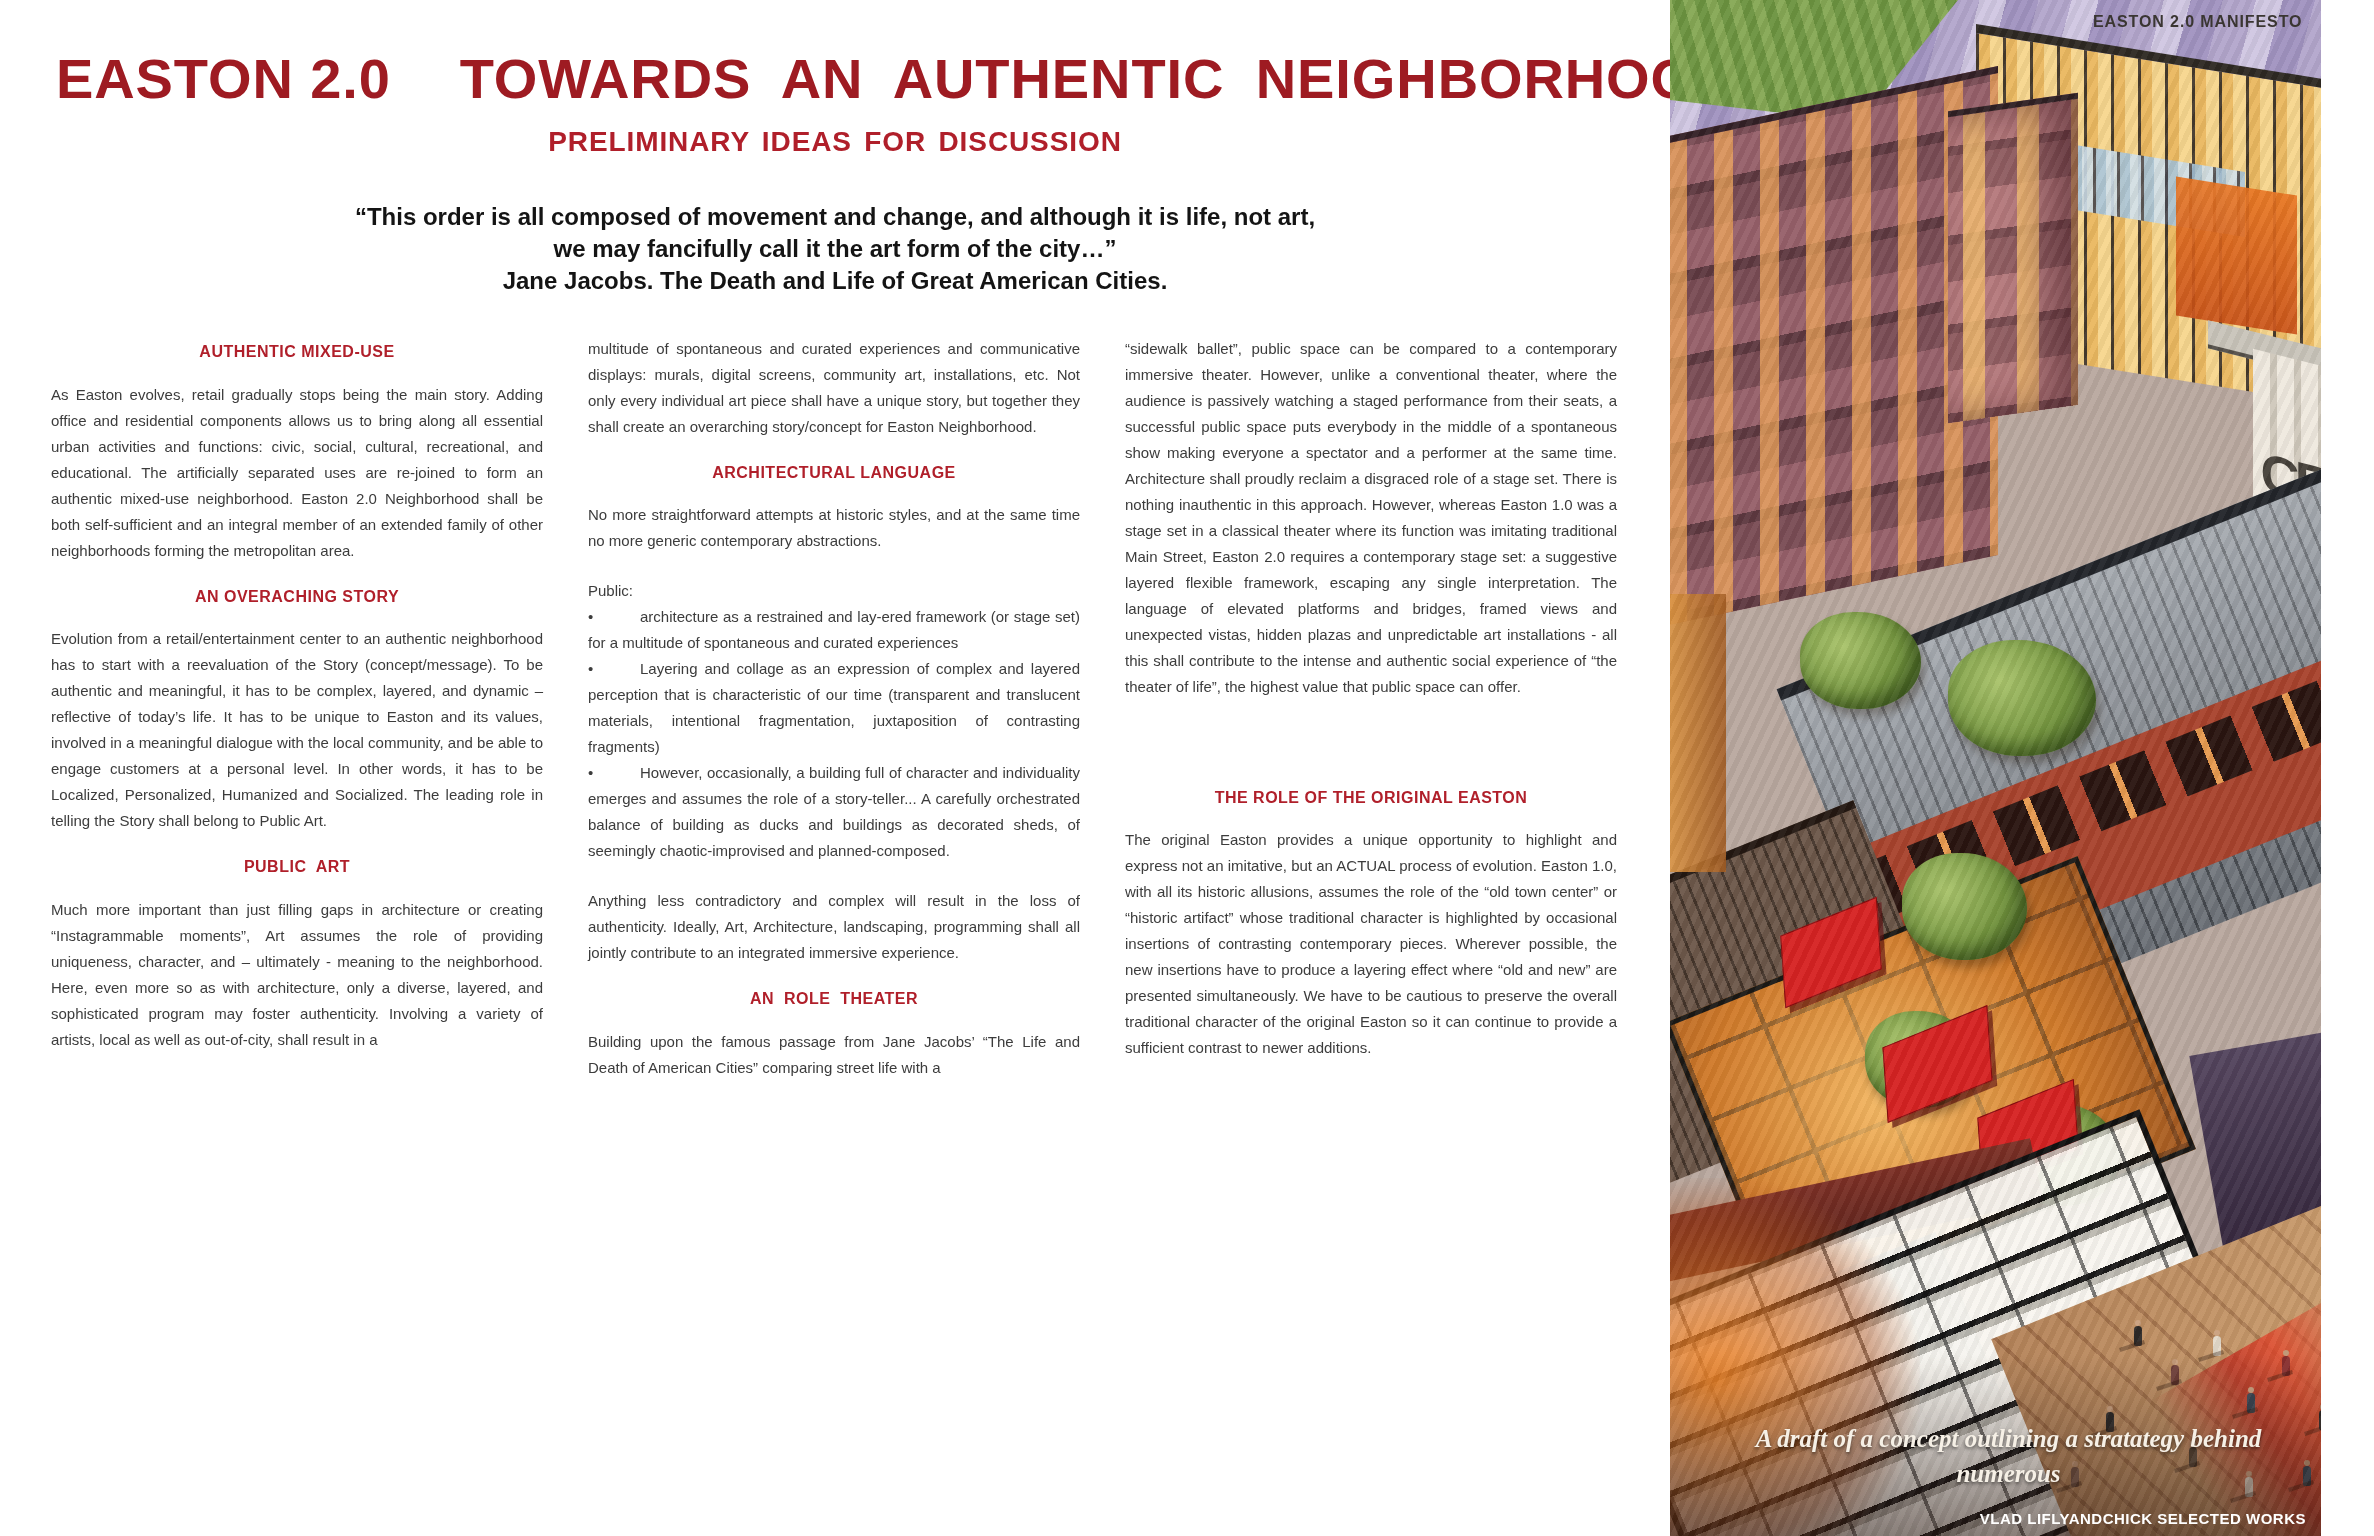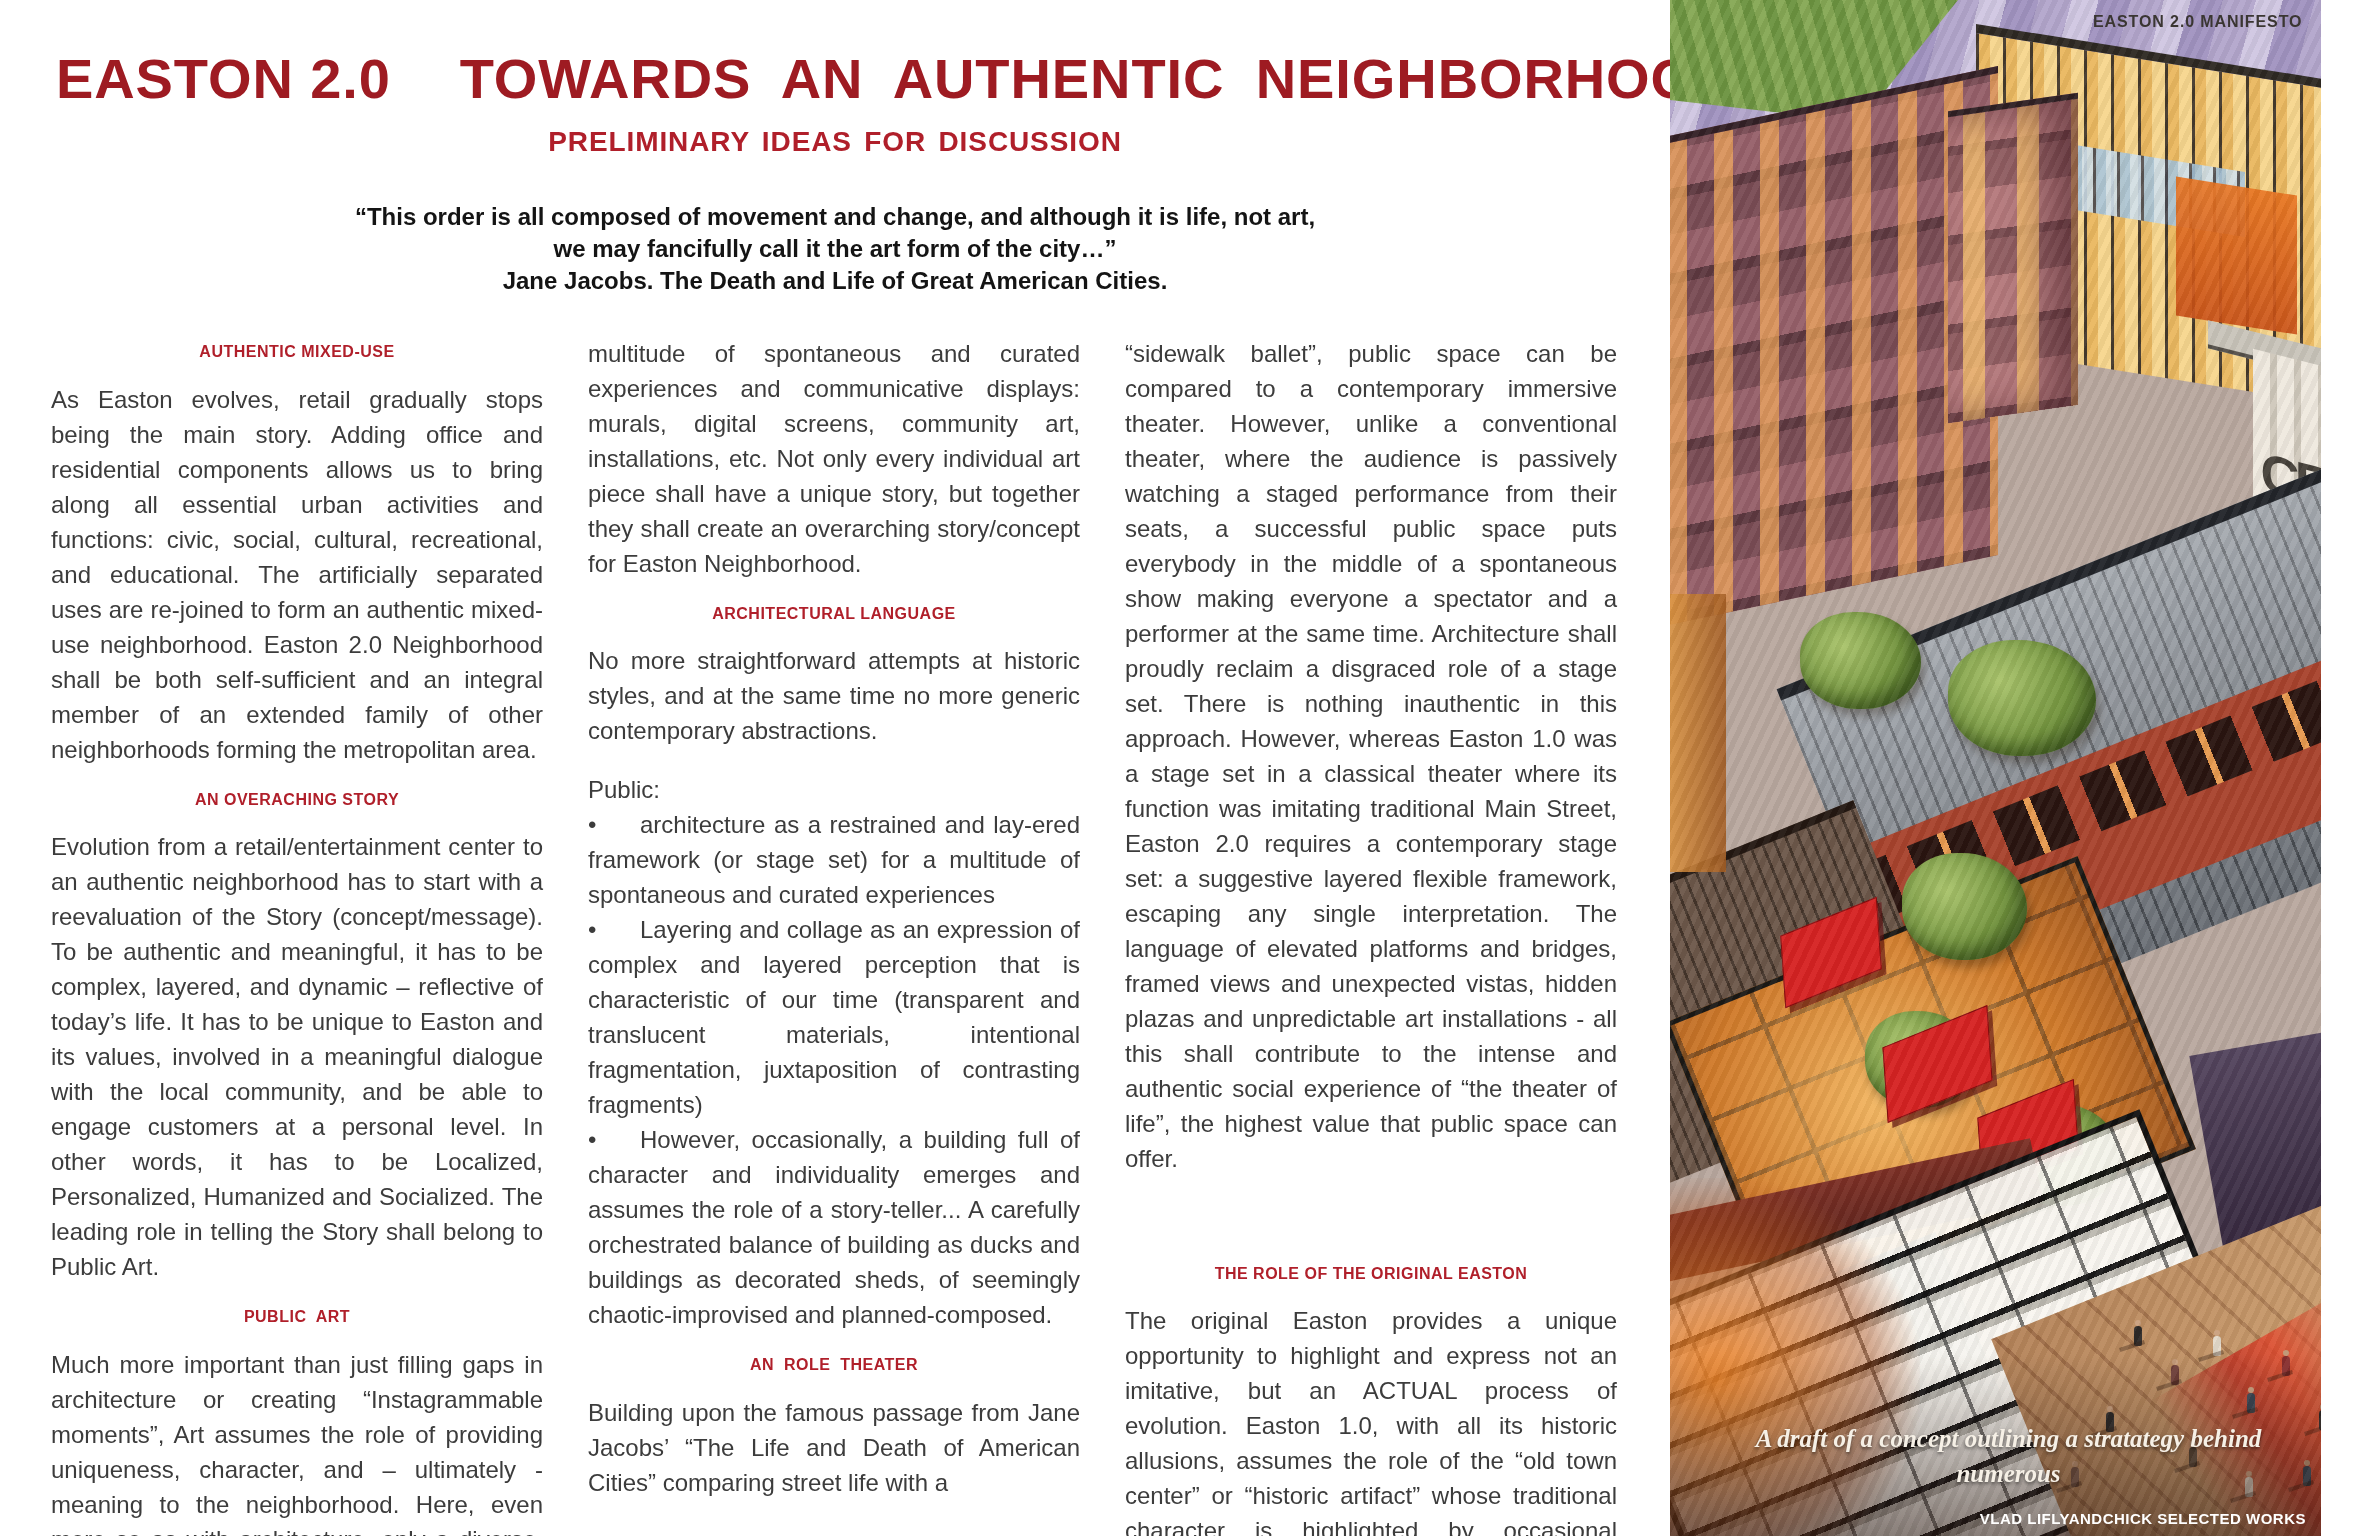--- a/index.html
+++ b/index.html
@@ -15,21 +15,21 @@
   
   .text-area{position:absolute;left:0;top:0;width:1670px;height:1536px;background:#fff;}
   .doc-title{margin:46px 0 0 56px;font-size:56px;font-weight:bold;color:var(--title-red);letter-spacing:0.9px;white-space:nowrap;}
   .doc-title .t-right{margin-left:69px;word-spacing:15px;}
   .doc-subtitle{margin-top:15px;text-align:center;font-size:28px;font-weight:bold;color:var(--heading-red);letter-spacing:0.9px;word-spacing:3.7px;}
   .doc-quote{margin-top:43px;text-align:center;font-size:24px;line-height:32px;font-weight:bold;color:#141414;}
   .columns{position:absolute;left:51px;top:336px;width:1568px;display:flex;gap:45px;}
   .col{width:492px;flex:0 0 492px;}
   .h-red{font-size:16px;font-weight:bold;color:var(--heading-red);text-align:center;letter-spacing:0.5px;margin:24px 0 20.4px;white-space:pre-wrap;}
   .col .h-red:first-child{margin-top:7.4px;}
-  .body{font-size:24px;line-height:35px;text-align:justify;color:var(--body-gray);margin:0 0 24px;}
+  .body{font-size:15px;line-height:26px;text-align:justify;color:var(--body-gray);margin:0 0 24px;}
   .no-gap{margin-bottom:0;}
   .bullet-item{margin:0;}
   .bullet{display:inline-block;width:52px;}
   .sp-top-sm{margin-top:24px;}
   .sp-top-lg{margin-top:89px;}
   
   .art{position:absolute;left:1670px;top:0;width:651px;height:1536px;overflow:hidden;background:#b9a89f;}
   .art *{position:absolute;}
   .layer{display:block;}
   .sky{left:0;top:0;width:100%;height:176px;z-index:1;
@@ -149,20 +149,21 @@
       </div>
 
       <div class="col">
         <p class="body">multitude of  spontaneous and curated experiences and communicative displays: murals, digital screens, community art, installations, etc. Not only every individual art piece shall have a unique story, but together they shall create an overarching story/concept for Easton Neighborhood.</p>
         <h2 class="h-red">ARCHITECTURAL LANGUAGE</h2>
         <p class="body">No more straightforward attempts at historic styles, and at the same time no more generic contemporary abstractions.</p>
         <p class="body no-gap">Public:</p>
         <p class="body bullet-item"><span class="bullet">•</span><span>architecture as a restrained and lay-ered framework (or stage set) for a multitude of spontaneous and curated experiences</span></p>
         <p class="body bullet-item"><span class="bullet">•</span><span>Layering and collage as an expression of complex and layered perception that is characteristic of our time (transparent and translucent materials, intentional fragmentation, juxtaposition of contrasting fragments)</span></p>
         <p class="body bullet-item"><span class="bullet">•</span><span>However, occasionally, a building full of character and individuality emerges and assumes the role of a story-teller... A carefully orchestrated balance of building as ducks and buildings as decorated sheds, of seemingly chaotic-improvised and planned-composed.</span></p>
+        <p class="body sp-top-sm">Anything less contradictory and complex will result in the loss of authenticity. Ideally, Art, Architecture, landscaping, programming shall all jointly contribute to an integrated immersive experience.</p>
         <h2 class="h-red">AN  ROLE  THEATER</h2>
         <p class="body">Building upon the famous passage from Jane Jacobs’ “The Life and Death of American Cities” comparing street life with a</p>
       </div>
 
       <div class="col">
         <p class="body">“sidewalk ballet”, public space can be compared to a contemporary immersive theater. However, unlike a conventional theater, where the audience is passively watching a staged performance from their seats, a successful public space puts everybody in the middle of a spontaneous show making everyone a spectator and a performer at the same time. Architecture shall proudly reclaim a disgraced role of a stage set. There is nothing inauthentic in this approach. However, whereas Easton 1.0 was a stage set in a classical theater where its function was imitating traditional Main Street, Easton 2.0 requires a contemporary stage set: a suggestive layered flexible framework, escaping any single interpretation. The language of elevated platforms and bridges, framed views and unexpected vistas, hidden plazas and unpredictable art installations - all this shall contribute to the intense and authentic social experience of “the theater of life”, the highest value that public space can offer.</p>
         <h2 class="h-red sp-top-lg">THE ROLE OF THE ORIGINAL EASTON</h2>
         <p class="body">The original Easton provides a unique opportunity to highlight and express not an imitative, but an ACTUAL process of evolution. Easton 1.0, with all its historic allusions, assumes the role of the “old town center” or “historic artifact” whose traditional character is highlighted by occasional insertions of contrasting contemporary pieces. Wherever possible, the new insertions have to produce a layering effect where “old and new” are presented simultaneously. We have to be cautious to preserve the overall traditional character of the original Easton so it can continue to provide a sufficient contrast to newer additions.</p>
       </div>
 

